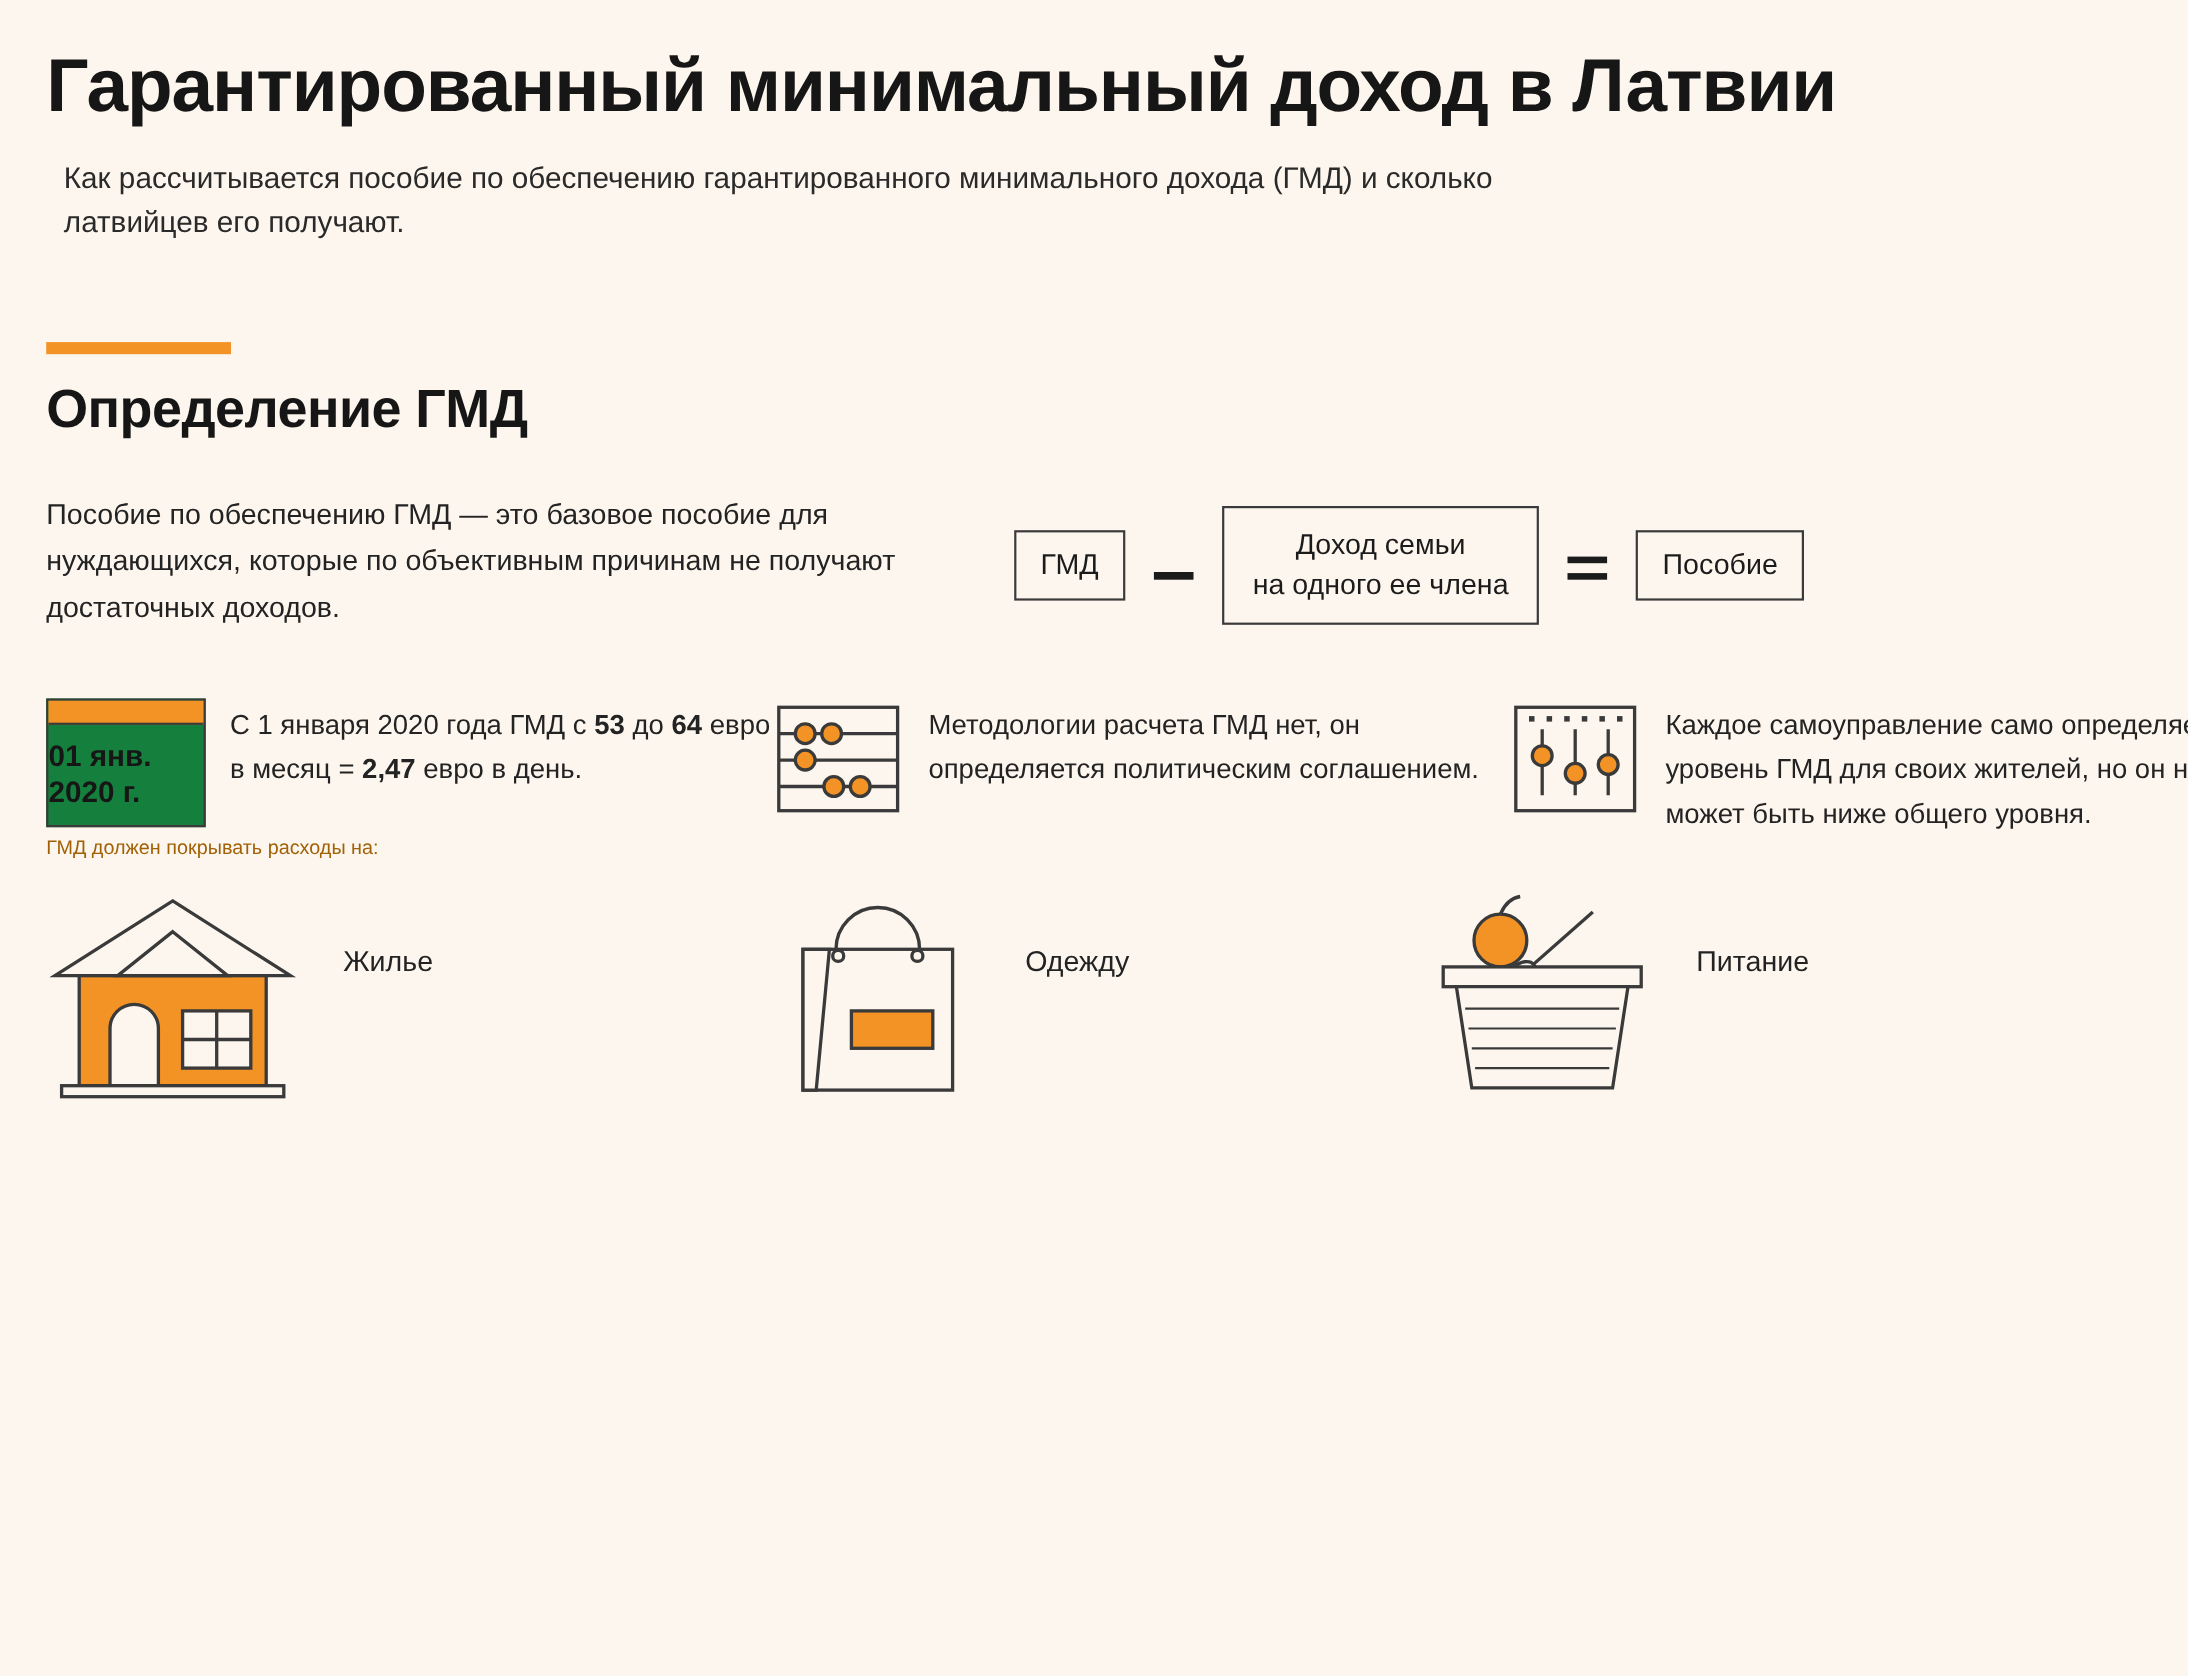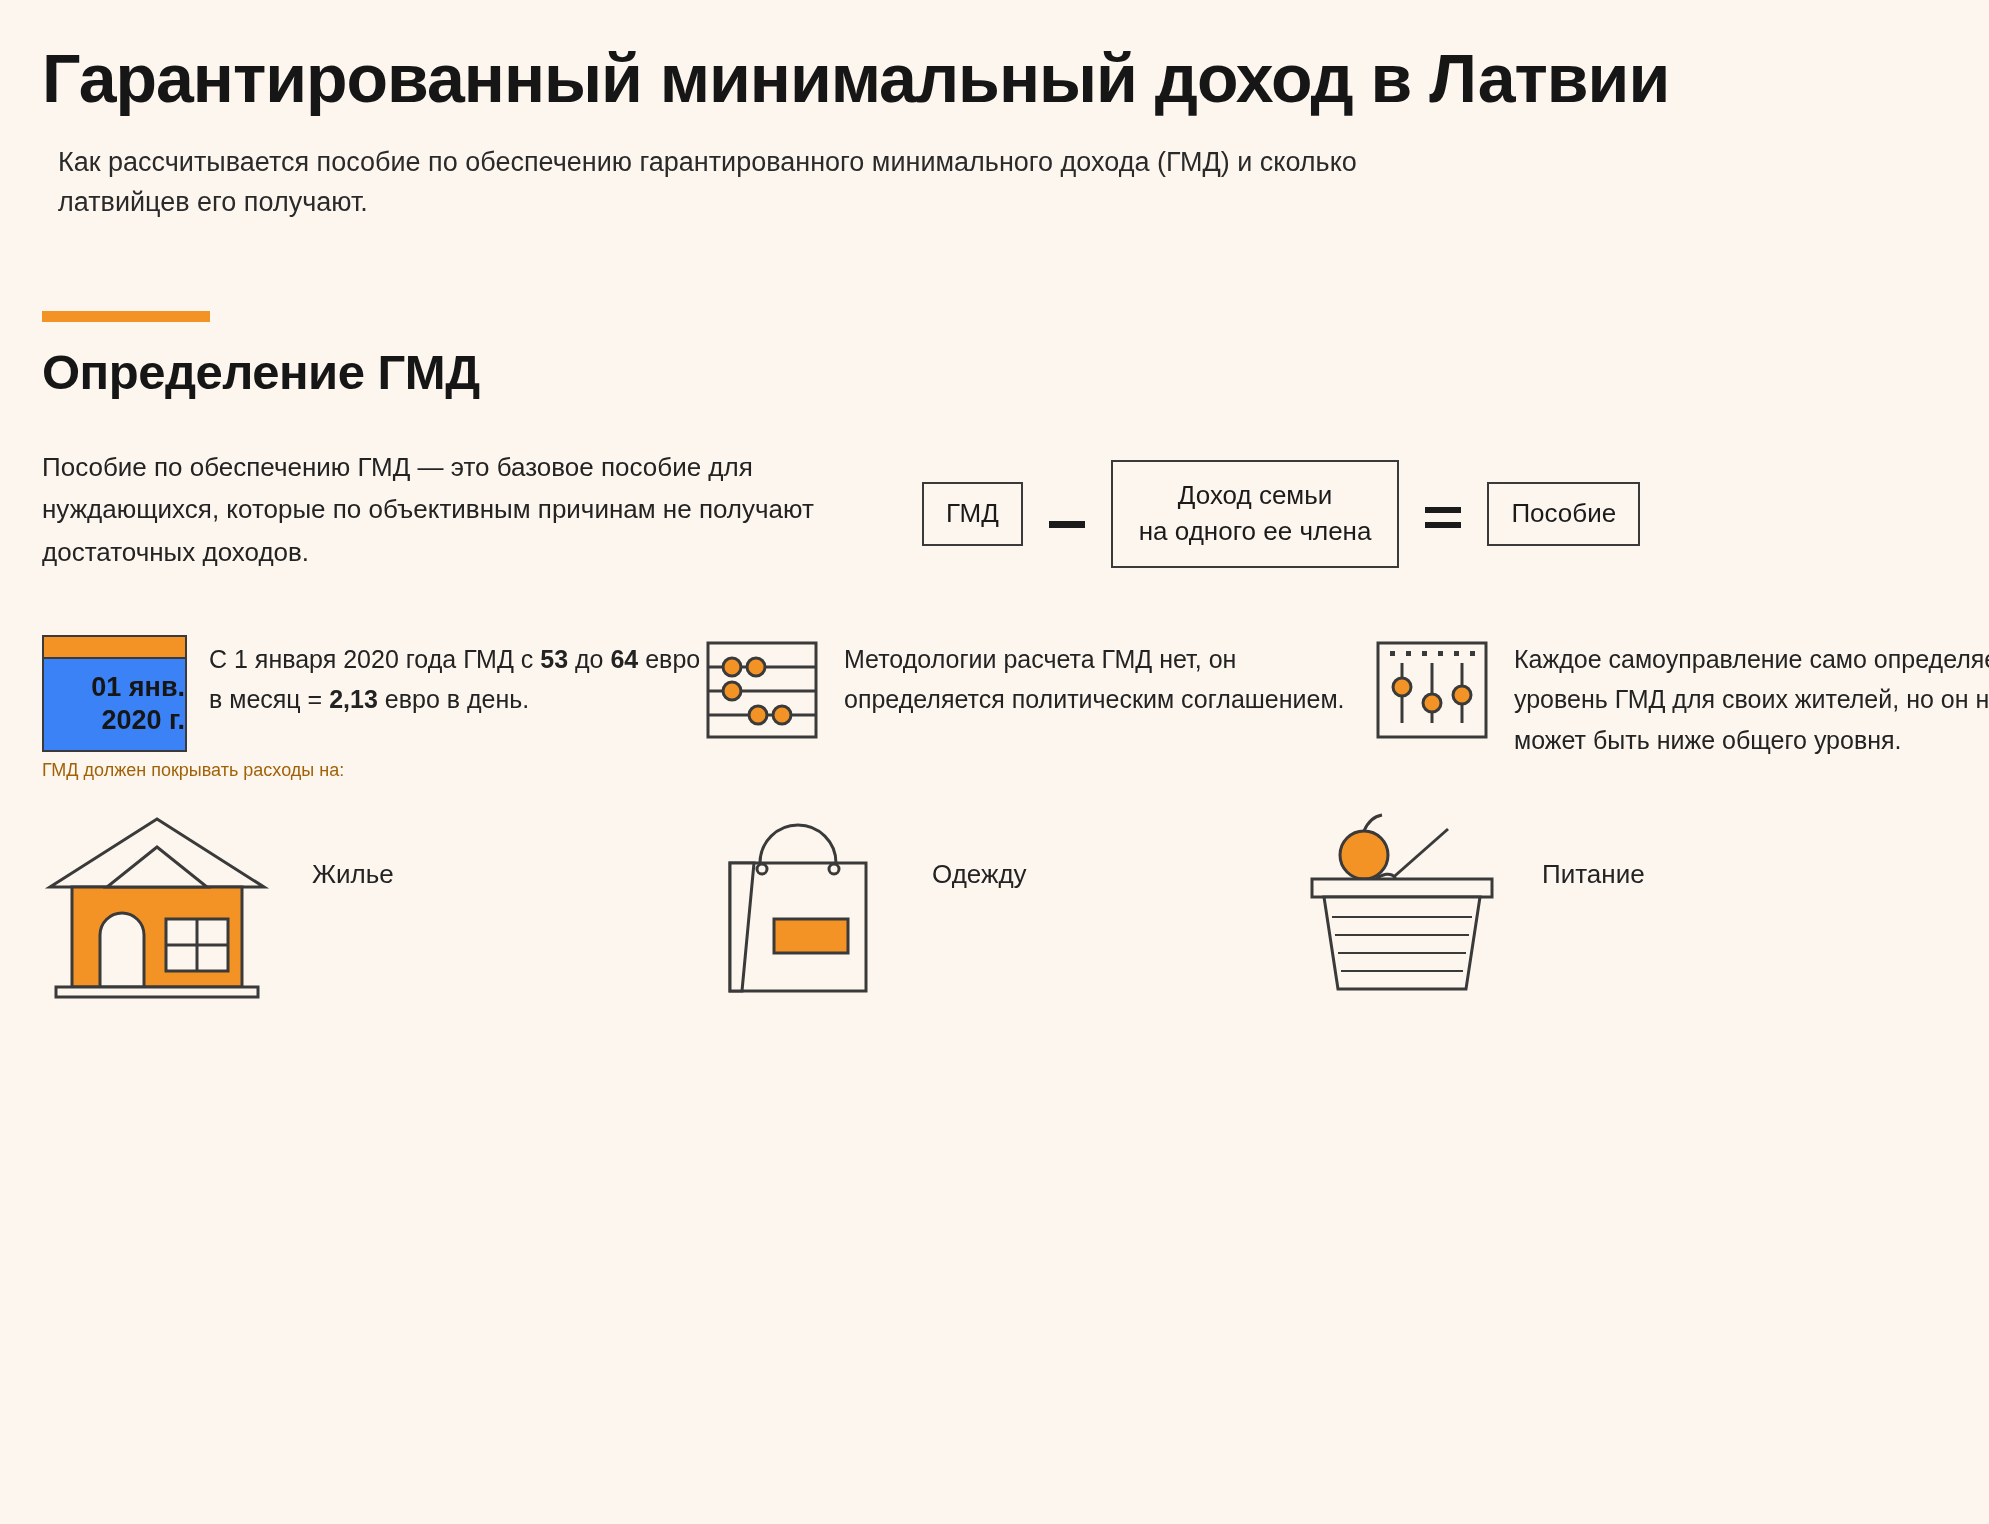--- a/index.html
+++ b/index.html
@@ -139,22 +139,22 @@
     color: #232323;
     padding-top: 4px;
   }
   .fact-text b { font-weight: 700; }
 
   
   .date-badge {
     width: 145px;
     flex: 0 0 145px;
     border: 2px solid #3a3a3a;
-    background: #3b82f6;
-    text-align: right;
+    background: #15803d;
+    text-align: left;
     box-sizing: border-box;
   }
   .date-badge .bar {
     height: 20px;
     background: #f39325;
     border-bottom: 2px solid #3a3a3a;
   }
   .date-badge .d1, .date-badge .d2 {
     font-size: 27px;
     font-weight: 700;
@@ -218,21 +218,21 @@
     </div>
 
     <div class="facts">
 
       <div class="fact f1">
         <div class="date-badge">
           <div class="bar"></div>
           <div class="d1">01 янв.</div>
           <div class="d2">2020 г.</div>
         </div>
-        <div class="fact-text"><span>С 1 января 2020 года ГМД с </span><b>53</b><span> до </span><b>64</b><span> евро в месяц = </span><b>2,13</b><span> евро в день.</span></div>
+        <div class="fact-text"><span>С 1 января 2020 года ГМД с </span><b>53</b><span> до </span><b>64</b><span> евро в месяц = </span><b>2,47</b><span> евро в день.</span></div>
       </div>
 
       <div class="fact f2">
         <div class="icon-box">
           <svg width="120" height="110" viewBox="0 0 120 110" xmlns="http://www.w3.org/2000/svg">
             <rect x="6" y="8" width="108" height="94" fill="none" stroke="#3a3a3a" stroke-width="3"></rect>
             <line x1="6" y1="32" x2="114" y2="32" stroke="#3a3a3a" stroke-width="3"></line>
             <line x1="6" y1="56" x2="114" y2="56" stroke="#3a3a3a" stroke-width="3"></line>
             <line x1="6" y1="80" x2="114" y2="80" stroke="#3a3a3a" stroke-width="3"></line>
             <circle cx="30" cy="32" r="9" fill="#f39325" stroke="#3a3a3a" stroke-width="3"></circle>

